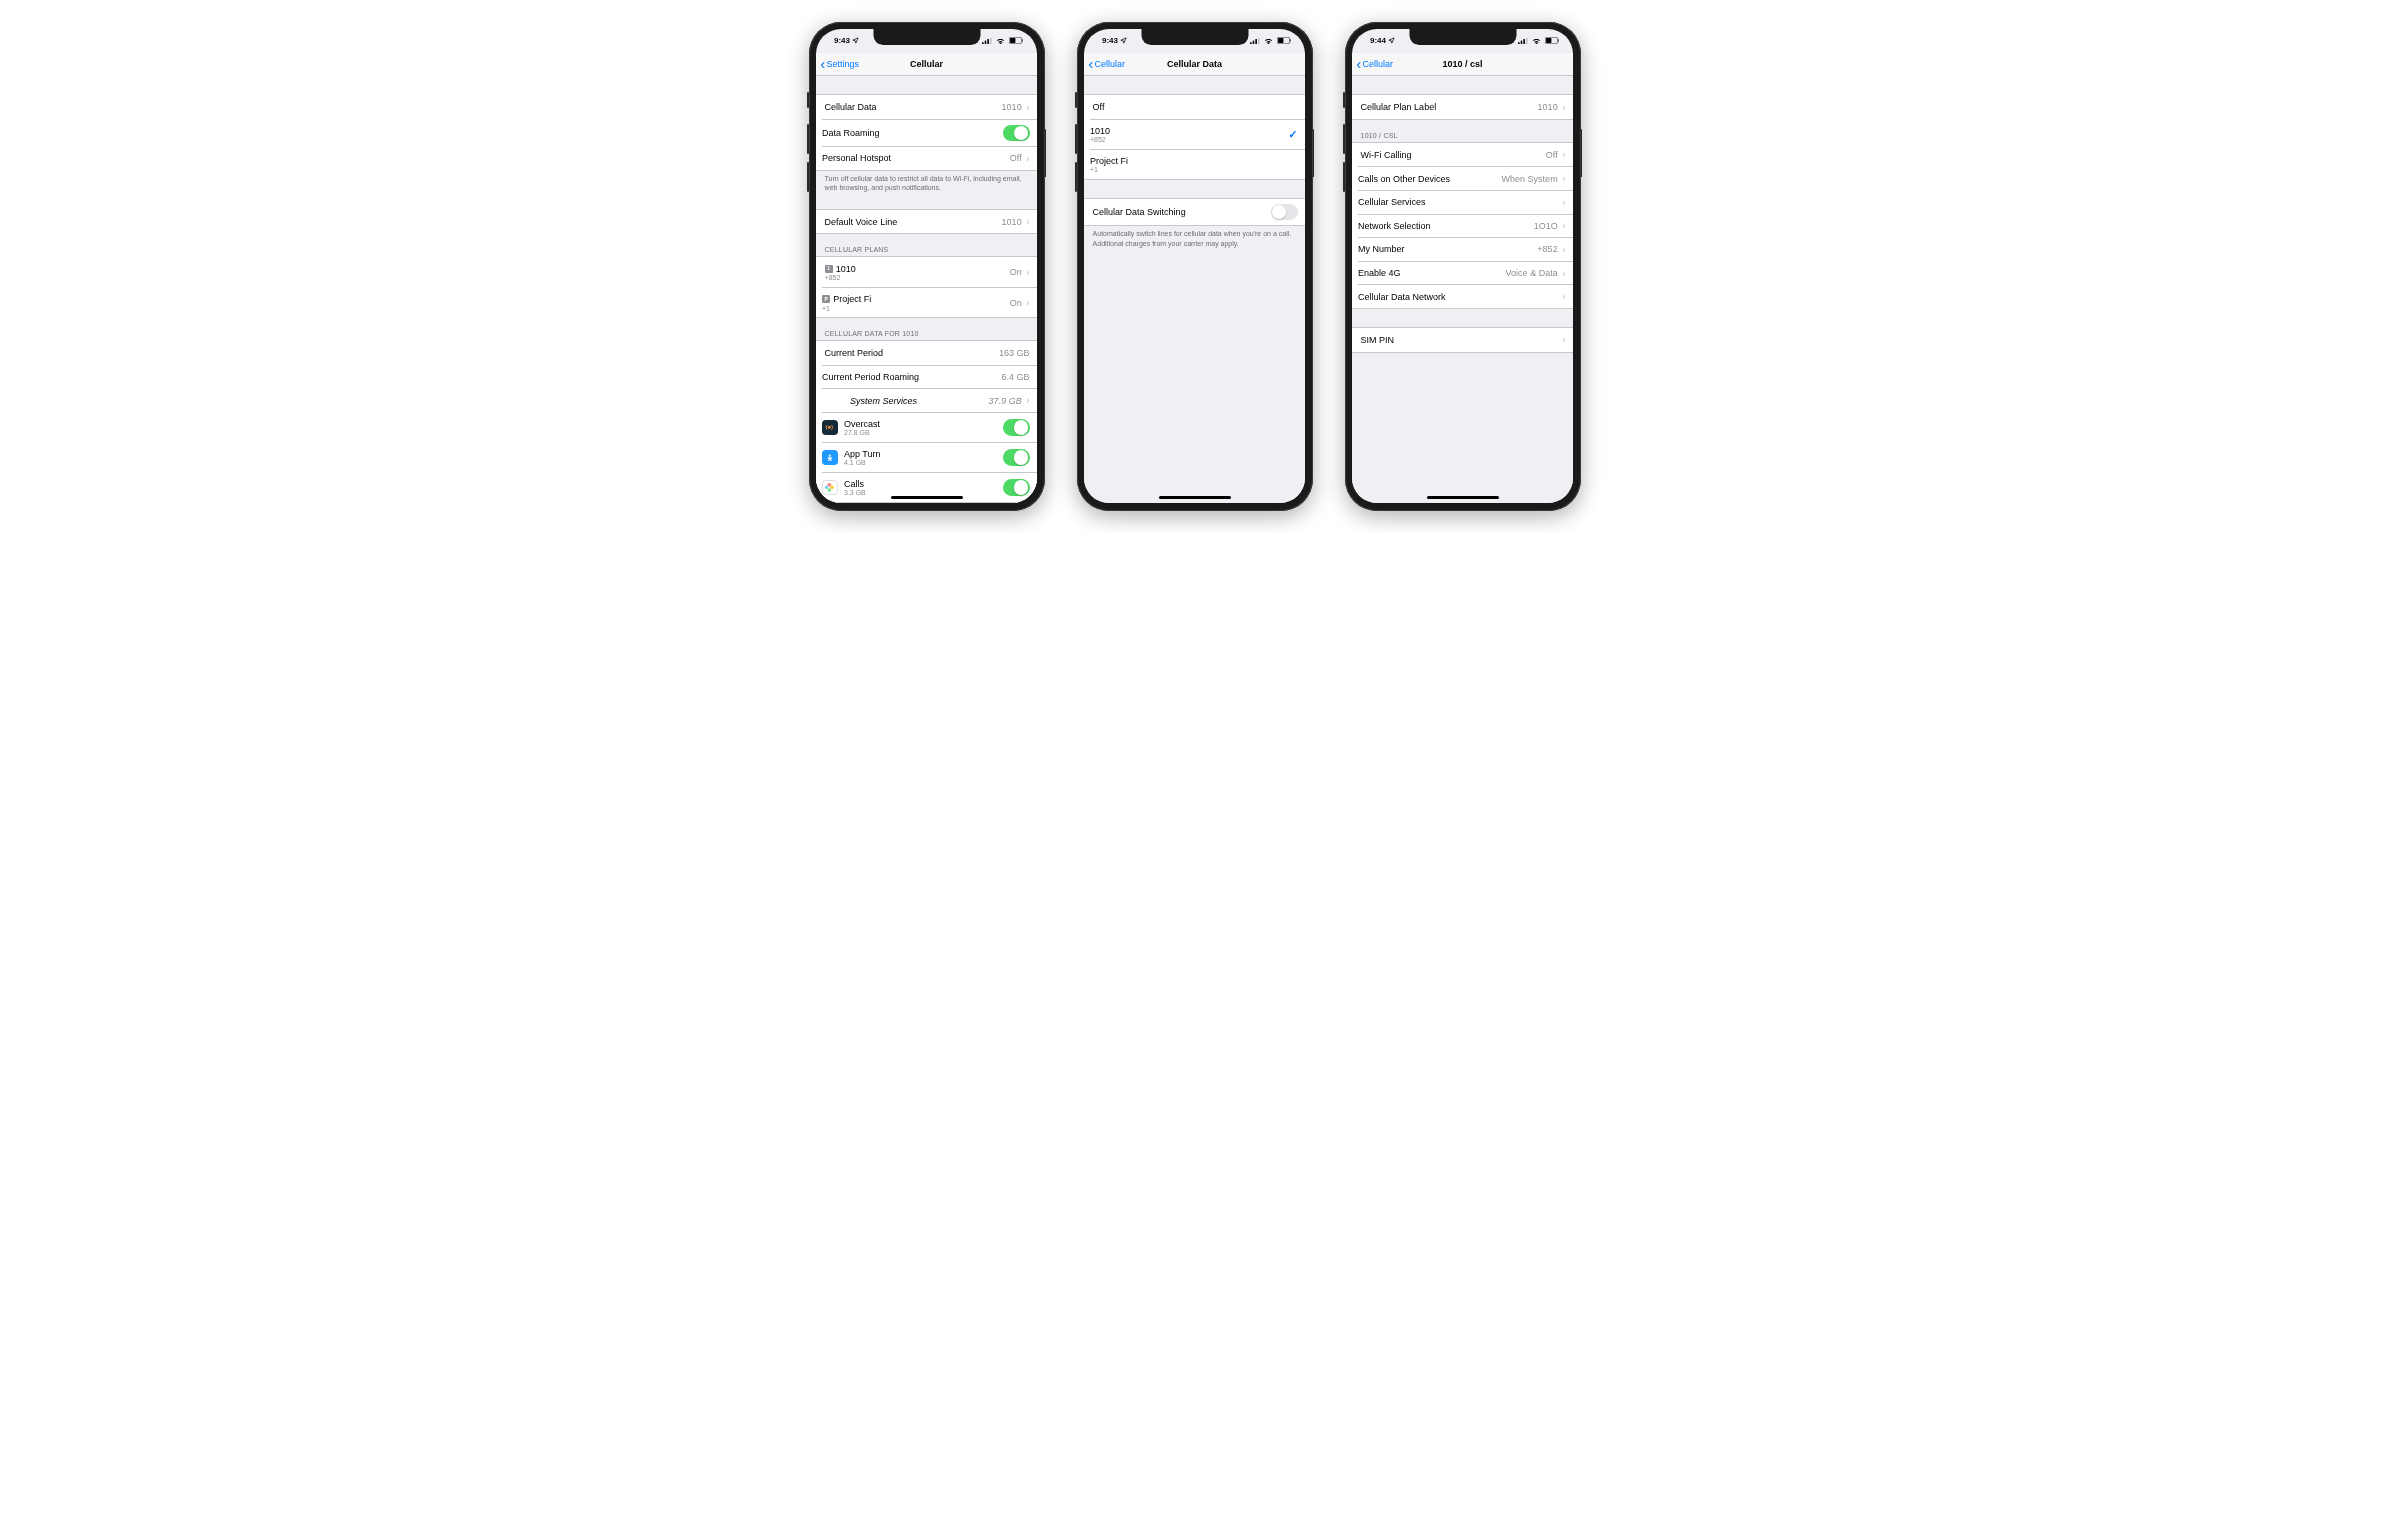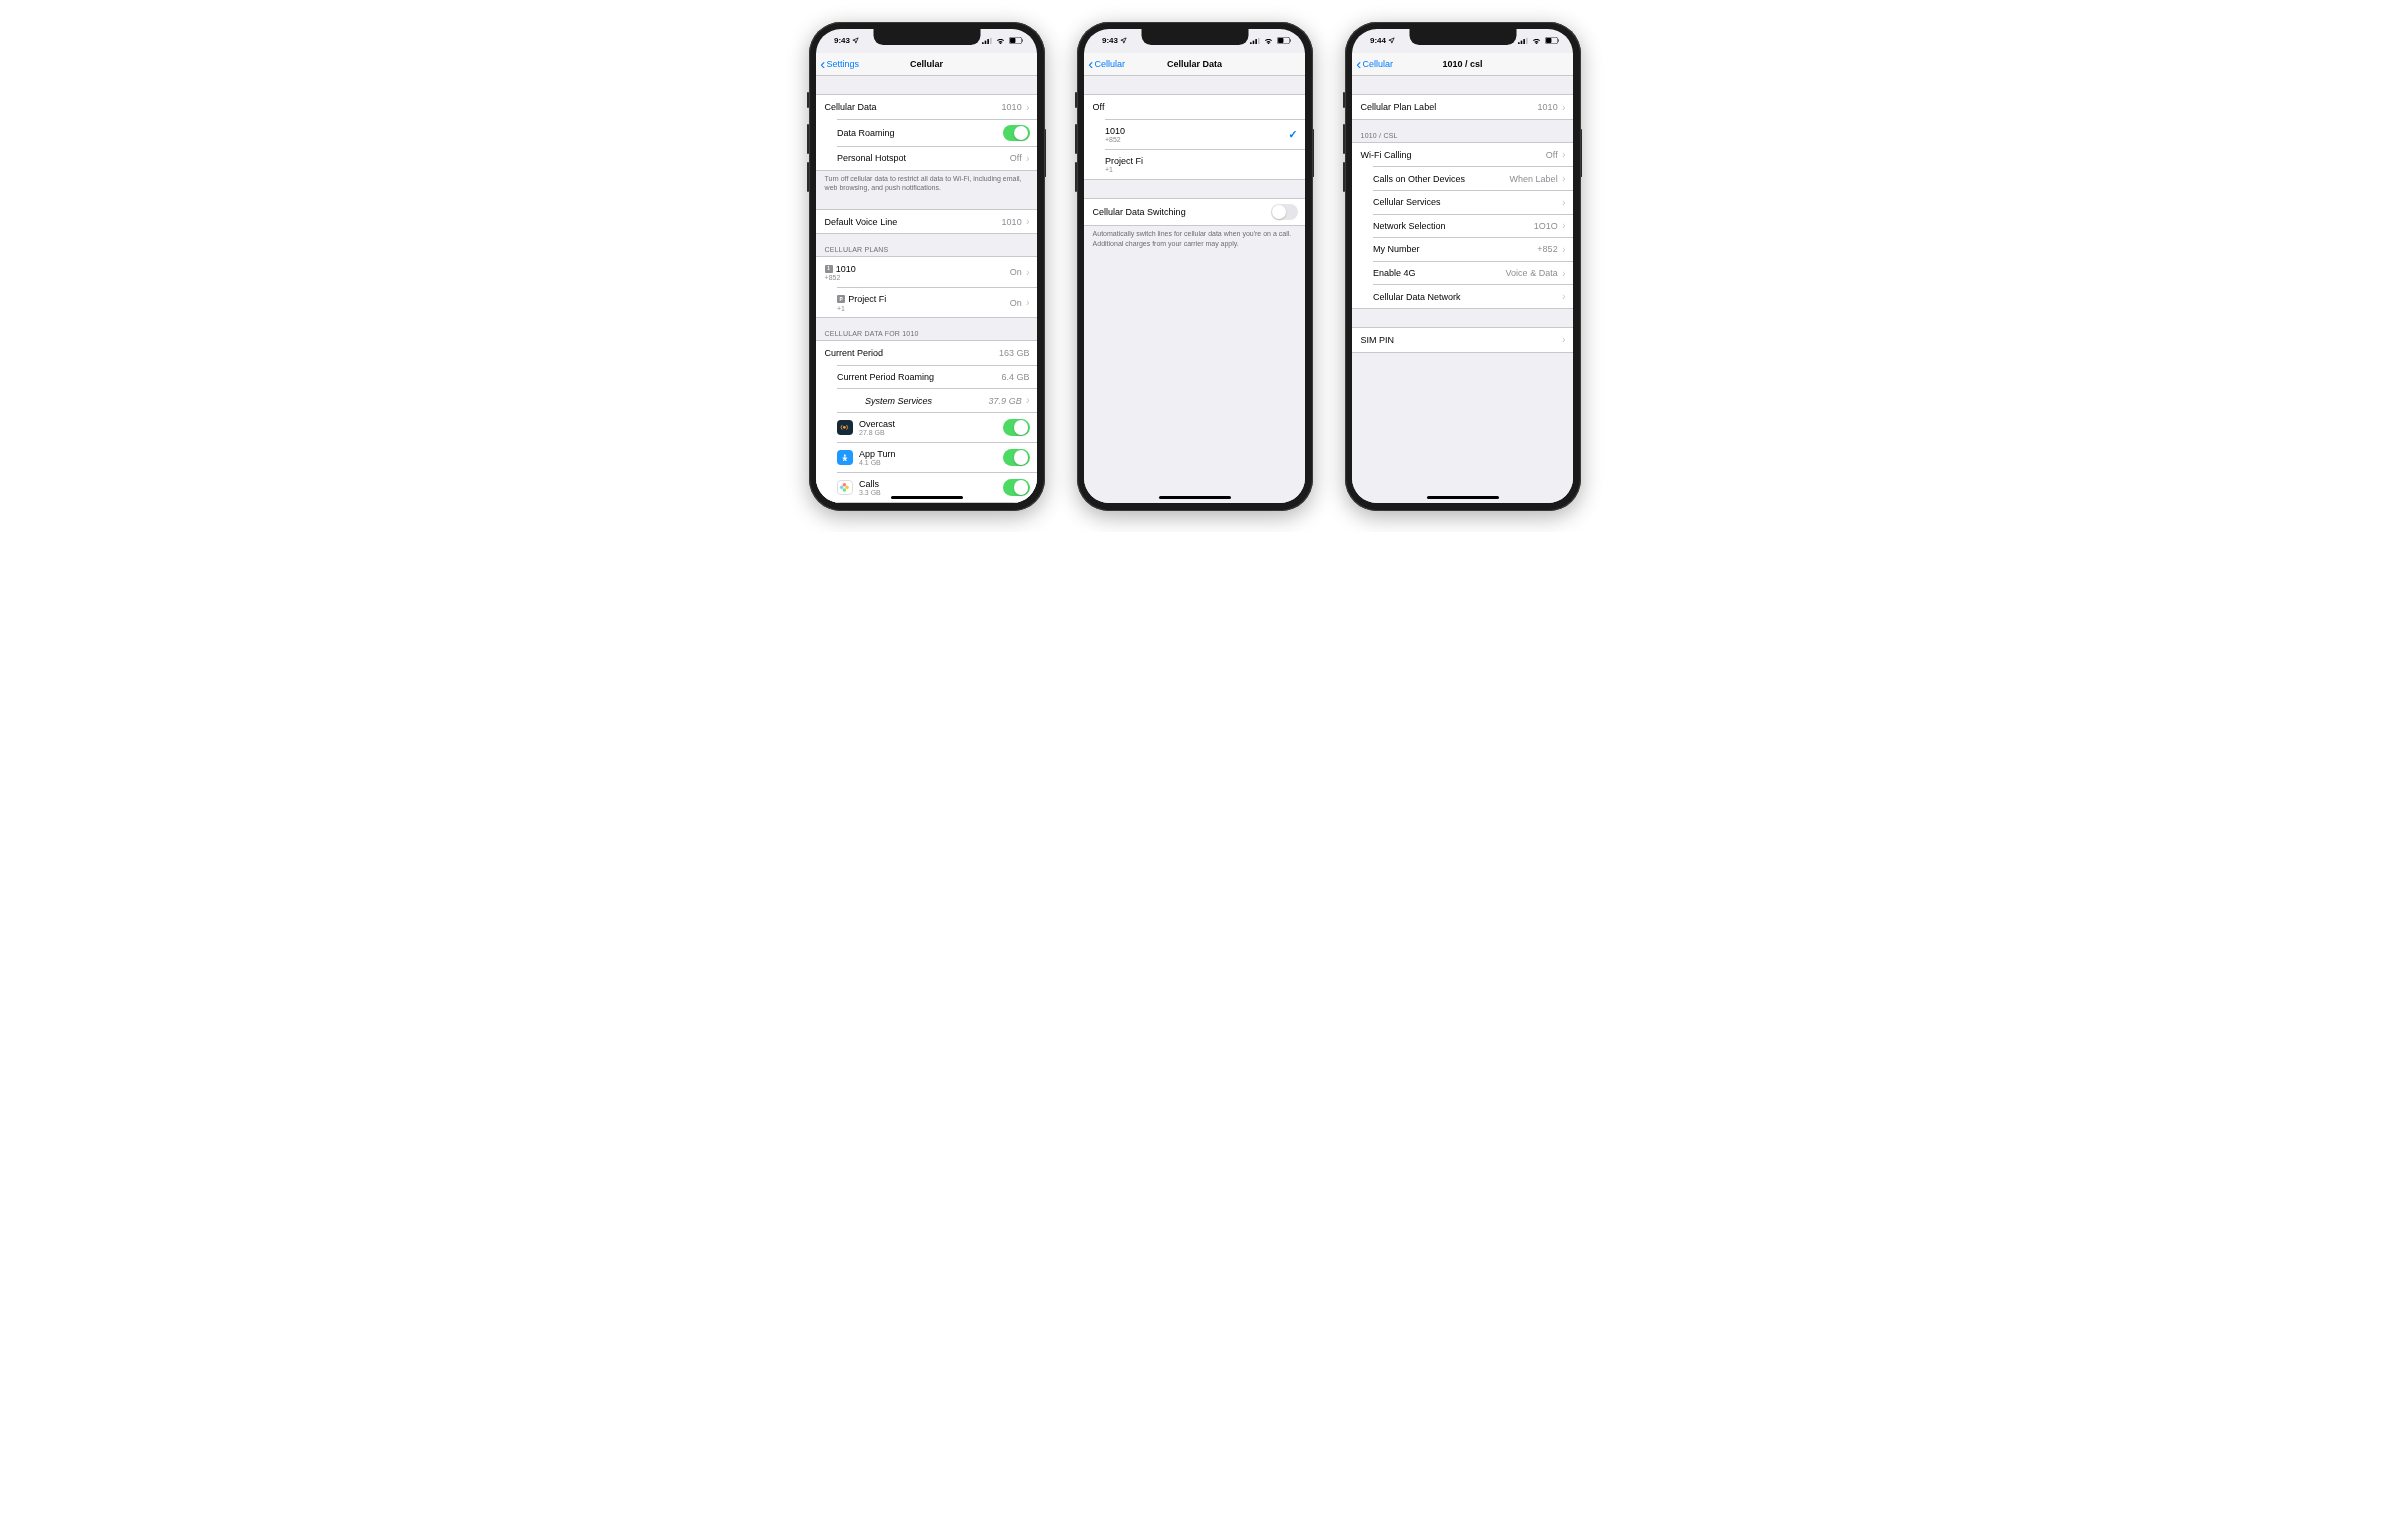--- a/index.html
+++ b/index.html
@@ -102,21 +102,21 @@
     letter-spacing: 0.2px;
   }
   .group-footer {
     font-size: 7px;
     color: #6d6d72;
     padding: 3.2px 8.6px 4.3px 8.6px;
     line-height: 1.35;
   }
   .group .row + .row {
     border-top: 0.5px solid #c8c7cc;
-    margin-left: 21px;
+    margin-left: 6px;
     padding-left: 0;
   }
   .row {
     display: flex;
     align-items: center;
     min-height: 23.6px;
     padding: 4.8px 7.5px 4.8px 8.6px;
     font-size: 9px;
     color: #000;
   }
@@ -488,21 +488,21 @@
 
       <div class="group-header">1010 / CSL</div>
       <div class="group">
         <div class="row">
           <span class="row-label">Wi-Fi Calling</span>
           <span class="row-detail">Off</span>
           <span class="chevron">›</span>
         </div>
         <div class="row">
           <span class="row-label">Calls on Other Devices</span>
-          <span class="row-detail">When Label</span>
+          <span class="row-detail">When System</span>
           <span class="chevron">›</span>
         </div>
         <div class="row">
           <span class="row-label">Cellular Services</span>
           <span class="chevron">›</span>
         </div>
         <div class="row">
           <span class="row-label">Network Selection</span>
           <span class="row-detail">1O1O</span>
           <span class="chevron">›</span>

